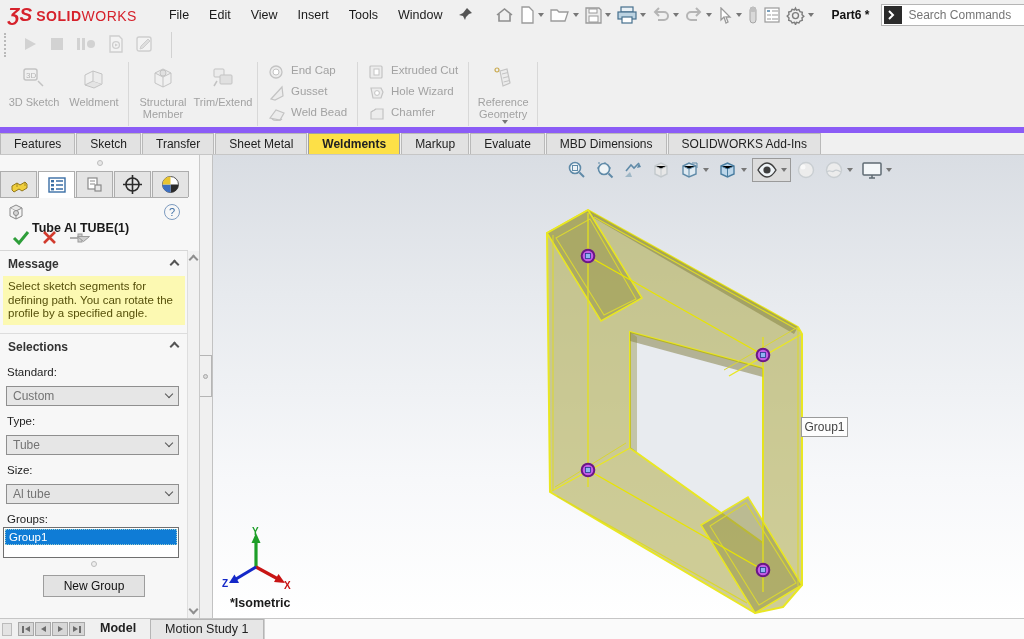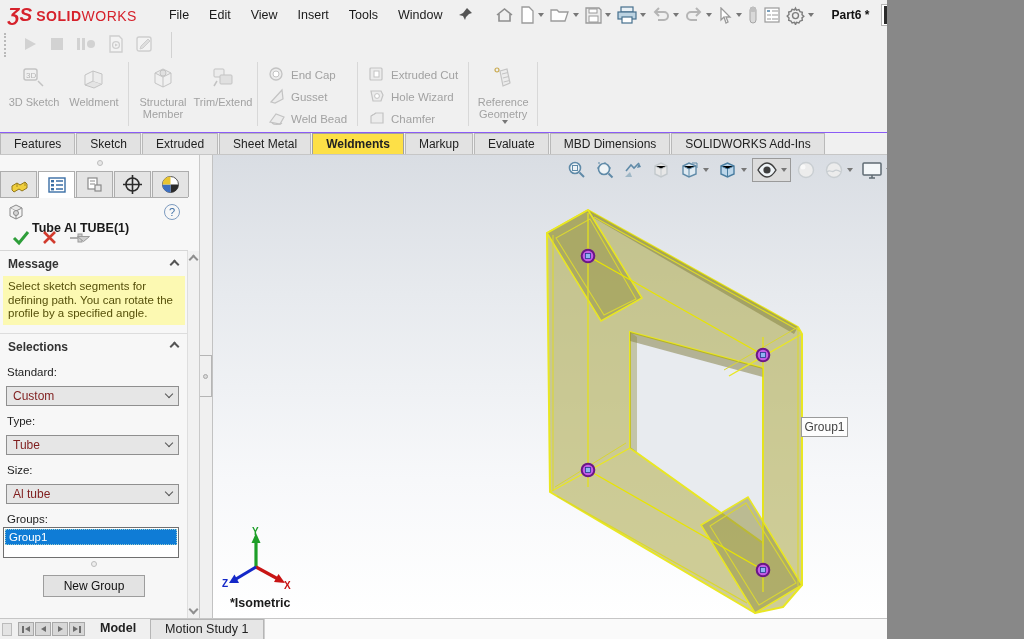--- a/index.html
+++ b/index.html
@@ -1,16 +1,16 @@
 <!DOCTYPE html>
 <html><head>
 <meta charset="utf-8">
 <style>
   html,body{margin:0;padding:0;background:#888;}
-  .app{position:relative;width:887px;height:639px;background:#f0f0f0;overflow:hidden;
+  .app{position:relative;width:1024px;height:639px;background:#f0f0f0;overflow:hidden;
        font-family:"Liberation Sans",sans-serif;font-size:12px;color:#222;}
   .app *{box-sizing:border-box;}
 
   
   .menubar{position:absolute;left:0;top:0;width:1024px;height:30px;background:#f0f0f0;
            display:flex;align-items:center;}
   .logo{display:flex;align-items:baseline;margin-left:8px;white-space:nowrap;}
   .logo .mark{color:#d6212b;font-weight:bold;font-style:italic;font-size:19px;margin-right:4px;}
   .logo .nb{color:#d6212b;font-weight:bold;font-size:14px;letter-spacing:.5px;}
   .logo .nl{color:#d6212b;font-size:14px;letter-spacing:.5px;}
@@ -32,28 +32,28 @@
 
   
   .macrobar{position:absolute;left:0;top:30px;width:1024px;height:30px;background:#f0f0f0;
             display:flex;align-items:center;}
   .draghandle{width:4px;height:24px;border-left:2px dotted #b9b9b9;margin:0 8px 0 4px;}
   .macrobar .mi{margin:0 6px;opacity:.85;}
   .mbsep{width:1px;height:26px;background:#d2d2d2;margin-left:10px;}
 
   
   .ribbon{position:absolute;left:0;top:60px;width:1024px;height:73px;background:#f0f0f0;
-          border-bottom:1px solid #8b5cf6;display:flex;}
+          border-bottom:6px solid #8b5cf6;display:flex;}
   .rgroup{display:flex;align-items:flex-start;padding:3px 4px 0 4px;}
   .rsep{width:1px;background:#d8d8d8;height:64px;margin-top:2px;}
   .bigbtn{width:60px;display:flex;flex-direction:column;align-items:center;padding-top:2px;}
   .bigbtn .ric{margin-bottom:2px;}
   .bigbtn .rlabel{font-size:11px;line-height:12px;color:#a2a2a2;text-align:center;}
   .stack{display:flex;flex-direction:column;padding-top:4px;}
-  .smallbtn{display:flex;align-items:center;height:22px;padding:0 6px;}
+  .smallbtn{display:flex;align-items:flex-start;height:22px;padding:0 6px;}
   .smallbtn .rlabel{font-size:11.5px;color:#a2a2a2;margin-left:5px;white-space:nowrap;}
   .refgeo .ddwrap{margin-top:4px;}
 
   
   .tabbar{position:absolute;left:0;top:133px;width:1024px;height:22px;background:#f0f0f0;
           display:flex;align-items:flex-end;border-bottom:1px solid #c6c6c6;}
   .rtab{height:21px;line-height:20px;padding:0 13px;font-size:12px;color:#222;background:#e2e2e2;
         border:1px solid #b9b9b9;border-bottom:none;margin-right:1px;}
   .rtab.active{background:#fde047;font-weight:bold;border-color:#9f9f9f;}
 
@@ -82,21 +82,21 @@
   .sect-h{display:flex;justify-content:space-between;align-items:center;font-weight:bold;
           font-size:12px;color:#333;padding:6px 8px 3px 8px;gap:36px;}
   .chev{width:7px;height:7px;border-left:2px solid #555;border-top:2px solid #555;
         transform:rotate(45deg);margin-right:2px;}
   .msgbox{margin:2px 3px 0 3px;background:#fcf9b2;padding:4px 5px;font-size:11.5px;
           line-height:13.5px;color:#56500a;}
   .hsep{height:1px;background:#ddd;margin:8px 0 0 0;}
   .lbl{font-size:11.5px;color:#222;margin:9px 8px 2px 7px;}
   .combo{height:20px;margin:8px 9px 0 6px;background:#e6e6e6;border:1px solid #8f8f8f;
          display:flex;align-items:center;justify-content:space-between;padding:0 6px;
-         font-size:12px;color:#7f1d1d;}
+         font-size:12px;color:#737373;}
   .cchev{width:6px;height:6px;border-left:1.6px solid #555;border-top:1.6px solid #555;
          transform:rotate(-135deg);margin-top:-3px;}
   .chkrow{display:flex;margin:11px 4px 0 5px;color:#969696;font-size:11.5px;line-height:13px;}
   .chk{width:13px;height:13px;background:#fff;border:1px solid #ababab;margin:2px 5px 0 0;
        flex:0 0 13px;}
   .glist{margin:1px 9px 0 3px;height:31px;background:#fff;border:1px solid #6f6f6f;padding:1px;}
   .grow{background:#0f7cd6;color:#fff;font-size:11.5px;padding:1px 3px;border:1px dotted #9cc;}
   .listresize{width:6px;height:6px;border:1px solid #bdbdbd;border-radius:50%;background:#eee;
        margin:3px auto 0 auto;}
   .btn{display:block;margin:8px auto 0 auto;width:102px;height:22px;background:#e3e3e3;
@@ -416,21 +416,21 @@
         <span class="rlabel">Reference Geometry</span>
         <span class="ddwrap"><span class="dd"></span></span>
       </div>
     </div>
     <div class="rsep"></div>
   </div>
 
   <div class="tabbar">
     <span class="rtab">Features</span>
     <span class="rtab">Sketch</span>
-    <span class="rtab">Extruded</span>
+    <span class="rtab">Transfer</span>
     <span class="rtab">Sheet Metal</span>
     <span class="rtab active">Weldments</span>
     <span class="rtab">Markup</span>
     <span class="rtab">Evaluate</span>
     <span class="rtab">MBD Dimensions</span>
     <span class="rtab">SOLIDWORKS Add-Ins</span>
   </div>
 
   <div class="main">
 

